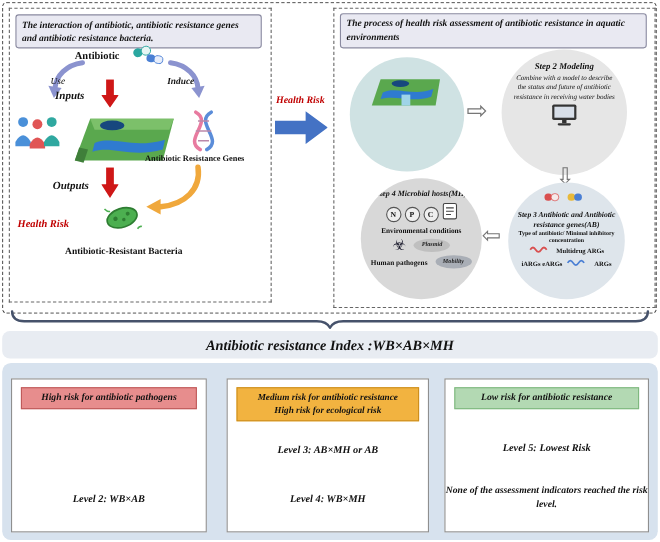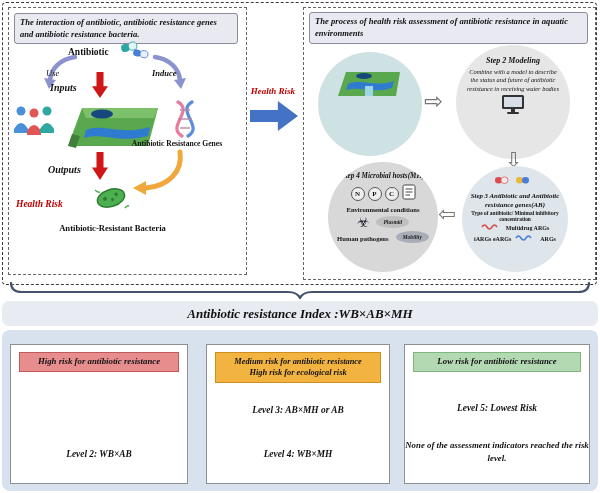--- a/index.html
+++ b/index.html
@@ -273,21 +273,21 @@
   <span class="abs brace">
     <svg width="584" height="18" viewBox="0 0 584 18">
       <path d="M3,1 Q3,10 14,10 L280,10 Q289,10 292,16 Q295,10 304,10 L570,10 Q581,10 581,1" stroke="#46526b" stroke-width="2.2" fill="none" stroke-linejoin="round" stroke-linecap="round"></path>
     </svg>
   </span>
   <div class="abs index-bar">Antibiotic resistance Index :WB×AB×MH</div>
 
   <div class="abs bottom-bg"></div>
 
   <div class="abs card card1">
-    <div class="card-header hdr-high">High risk for antibiotic resistance</div>
+    <div class="card-header hdr-high">High risk for antibiotic pathogens</div>
     <div class="level level-b">Level 2: WB×AB</div>
   </div>
 
   <div class="abs card card2">
     <div class="card-header hdr-med">
       <div>Medium risk for antibiotic resistance</div>
       <div>High risk for ecological risk</div>
     </div>
     <div class="level level-a">Level 3: AB×MH or AB</div>
     <div class="level level-b">Level 4: WB×MH</div>

